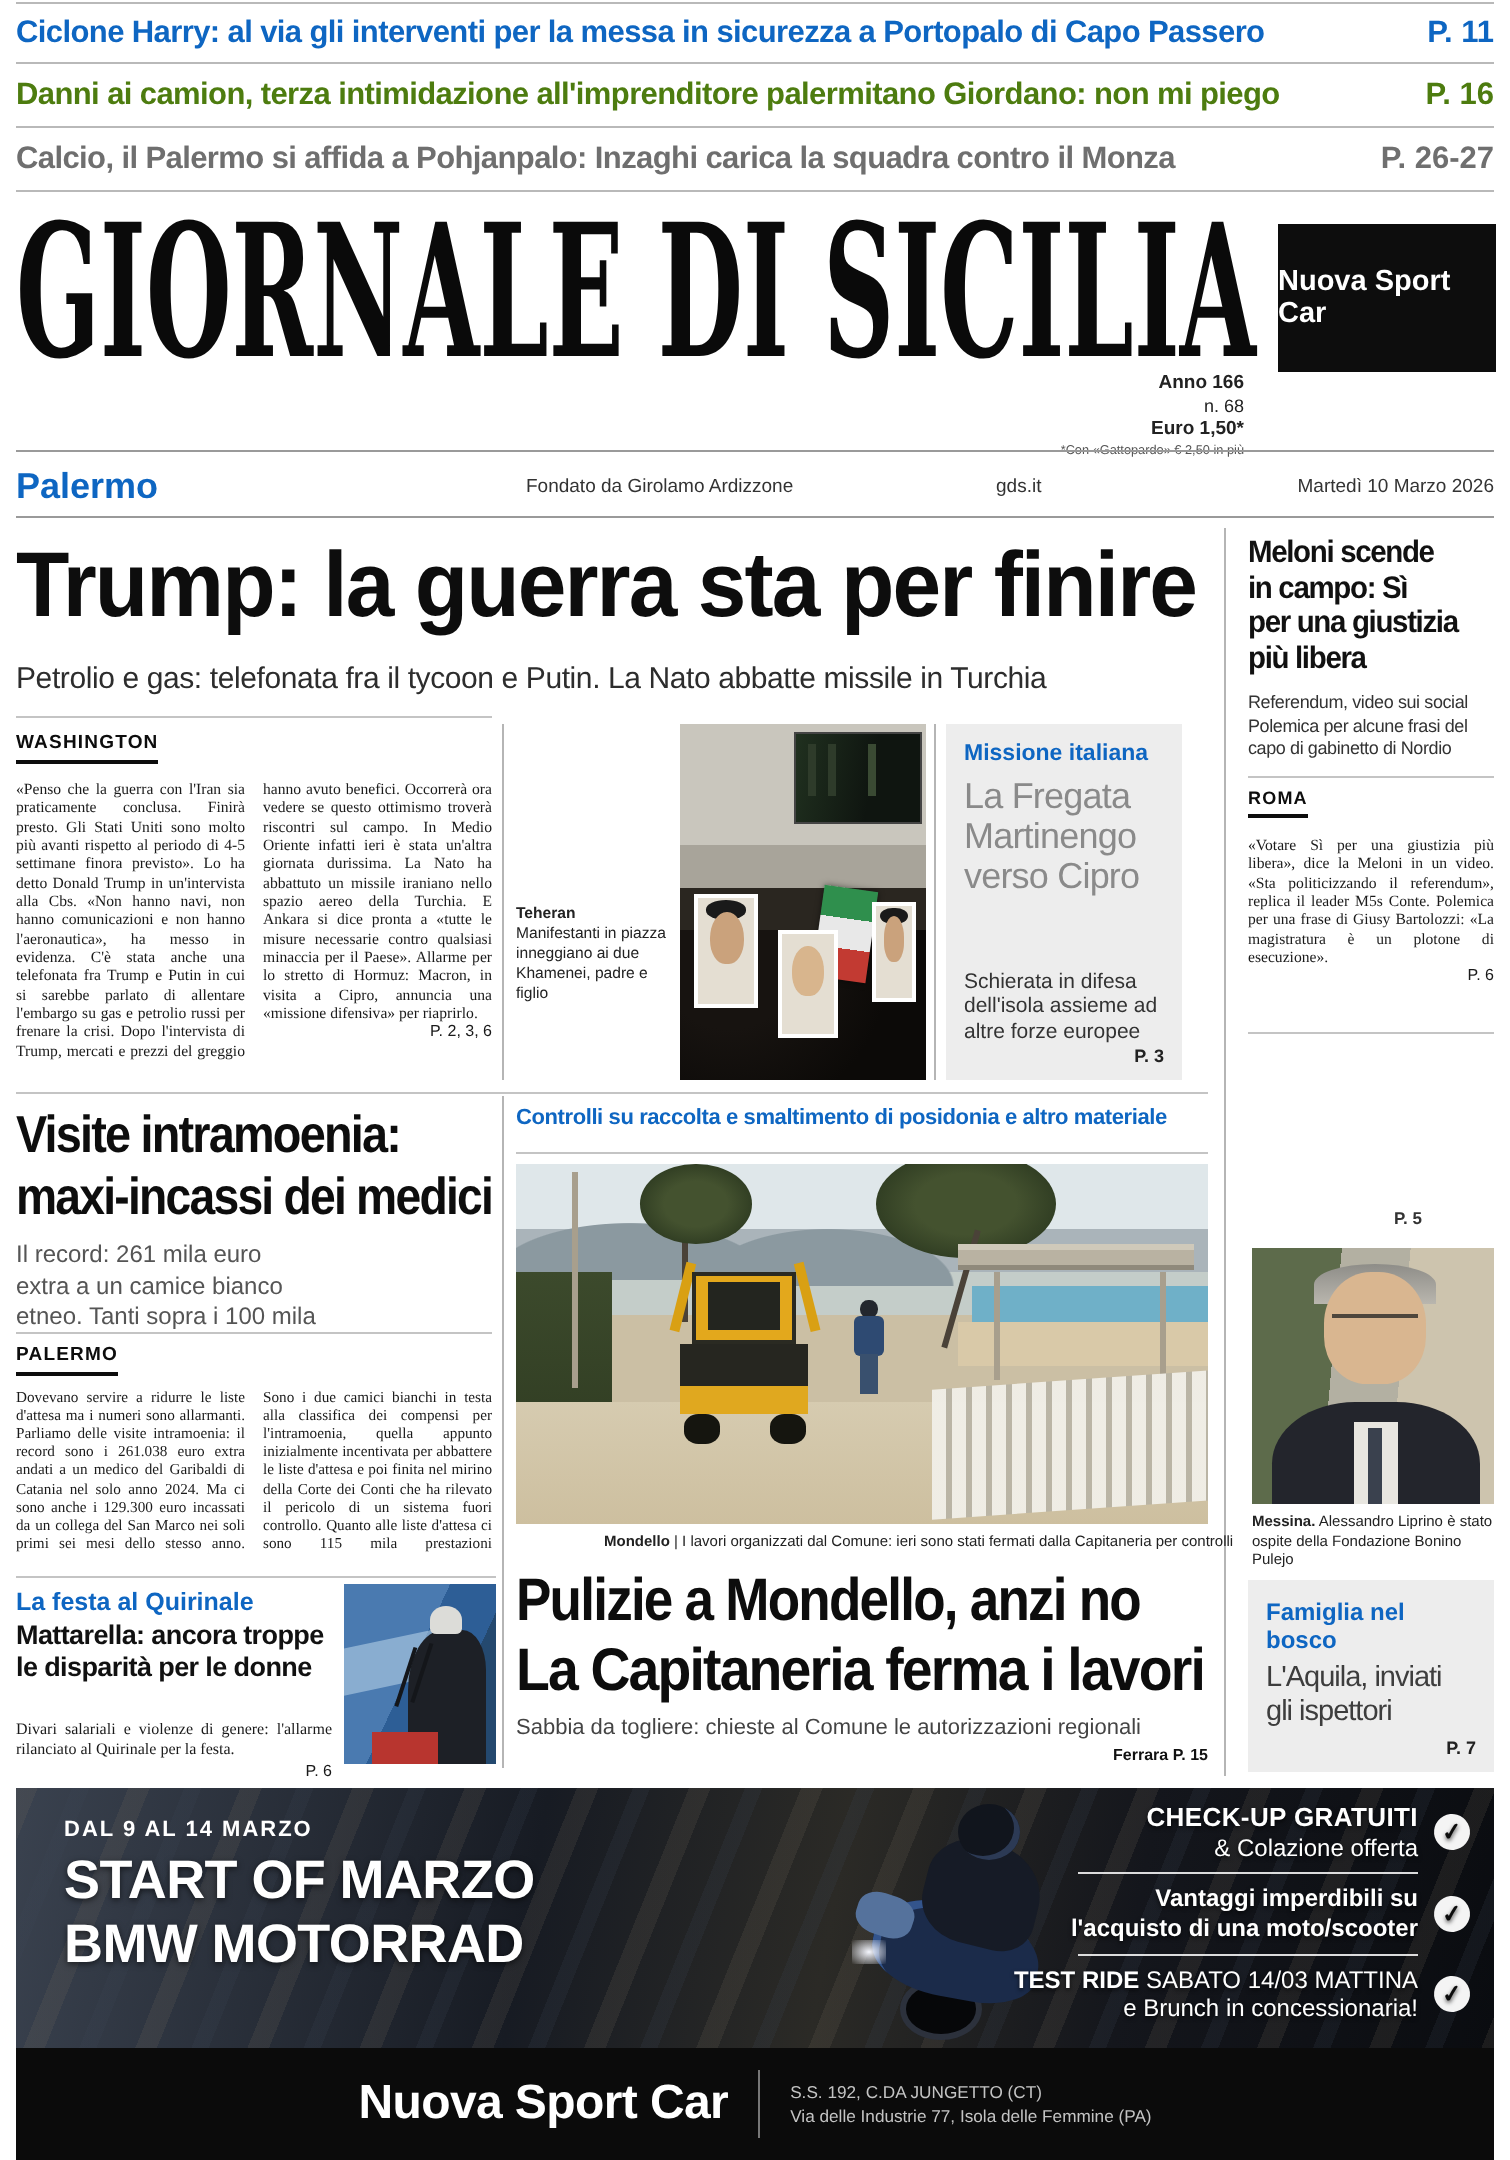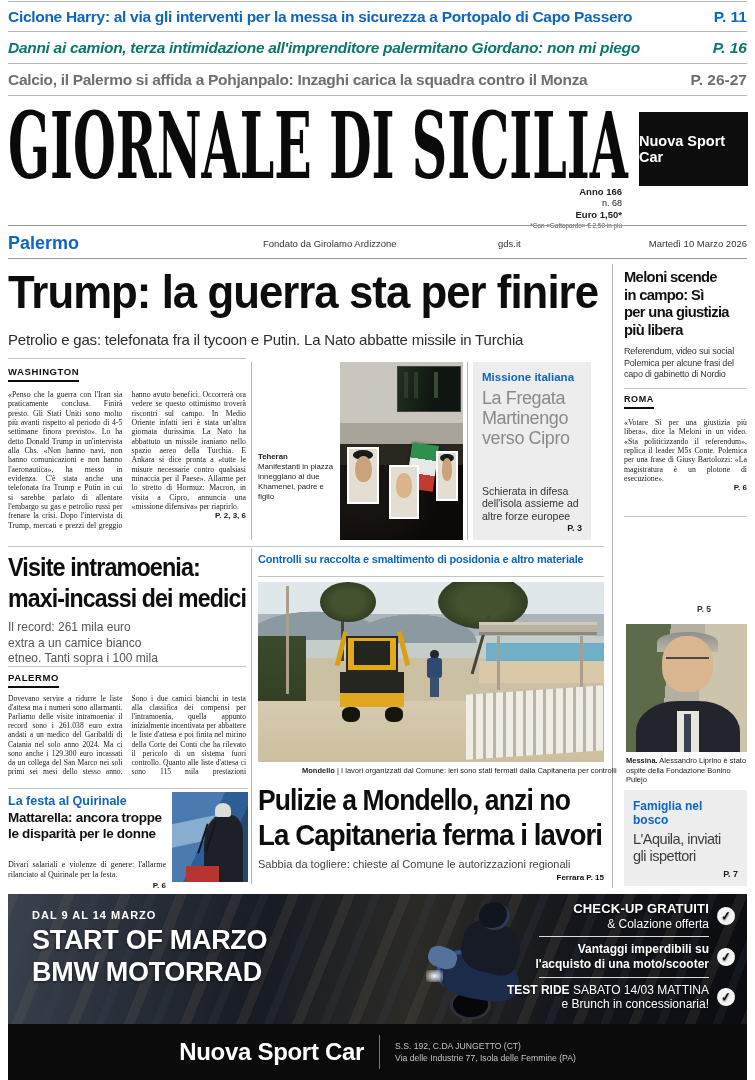--- a/index.html
+++ b/index.html
@@ -5,21 +5,21 @@
   * { margin:0; padding:0; box-sizing:border-box; }
   html,body { background:#fff; }
   body { font-family:"Liberation Sans", sans-serif; color:#111; }
   .page { position:relative; width:755px; height:1080px; background:#fff; overflow:hidden; }
   .abs { position:absolute; }
 
   
   .strip-row { position:absolute; left:8px; width:739px; height:31px; display:flex; align-items:center; justify-content:space-between; border-bottom:1px solid #b9b9b9; }
   .strip-row .t { font-weight:bold; font-size:15.5px; letter-spacing:-0.3px; }
   .strip-row .p { font-weight:bold; font-size:15.5px; }
-  .c-blue { color:#0e66c2; } .c-black { color:#0f766e;font-style:italic; } .c-gray { color:#6f6f6f; }
+  .c-blue { color:#0e66c2; } .c-black { color:#4d7c0f; } .c-gray { color:#6f6f6f; }
 
   
   .logo-svg text { font-family:"DejaVu Serif", serif; font-weight:bold; fill:#0a0a0a; }
   .mast-adbox { background:#0d0d0d; color:#fff; display:flex; align-items:center; justify-content:center; font-weight:bold; font-size:14.5px; }
   .edition-info { text-align:right; line-height:1.25; font-size:9px; color:#222; }
   .edition-info .b { font-weight:bold; font-size:9.5px; }
   .edition-info .note { font-size:6.4px; color:#555; margin-top:1px; }
 
   
   .infobar { position:absolute; left:8px; top:225px; width:739px; height:34px; border-top:1px solid #9a9a9a; border-bottom:1px solid #9a9a9a; }
@@ -31,21 +31,21 @@
   .hrule { position:absolute; height:1px; background:#c4c4c4; }
 
   .headline-svg text { font-family:"Liberation Sans", sans-serif; font-weight:bold; fill:#0d0d0d; letter-spacing:-1px; }
   .subhead { font-size:15px; letter-spacing:-0.2px; color:#2d2d2d; }
 
   .kicker { font-size:9.5px; font-weight:bold; letter-spacing:0.6px; color:#0d0d0d; }
   .kicker span { display:inline-block; border-bottom:2px solid #0d0d0d; padding-bottom:3px; }
 
   .bodytext { font-family:"Liberation Serif", serif; font-size:7.8px; line-height:1.2; text-align:justify; color:#1a1a1a; overflow:hidden; }
   .cols2 { column-count:2; column-gap:9px; }
-  .pages-ref { display:block; text-align:right; font-family:"Liberation Sans", sans-serif; font-weight:bold; font-size:8px; }
+  .pages-ref { display:block; text-align:right; font-family:"Liberation Sans", sans-serif; font-weight:normal; font-size:8px; }
 
   .caption { font-size:7.8px; line-height:1.28; color:#222; }
   .caption .lead { font-weight:bold; }
 
   .graybox { background:#ededed; padding:9px 9px 7px 9px; display:flex; flex-direction:column; }
   .box-kicker { color:#0e66c2; font-weight:bold; font-size:11.5px; }
   .box-title { color:#8a8a8a; font-size:18px; line-height:1.12; letter-spacing:-0.4px; white-space:pre-line; margin-top:5px; }
   .box-body { color:#333; font-size:10.5px; line-height:1.22; margin-top:auto; white-space:pre-line; }
   .box-page { text-align:right; font-weight:bold; font-size:9px; color:#222; }
 

